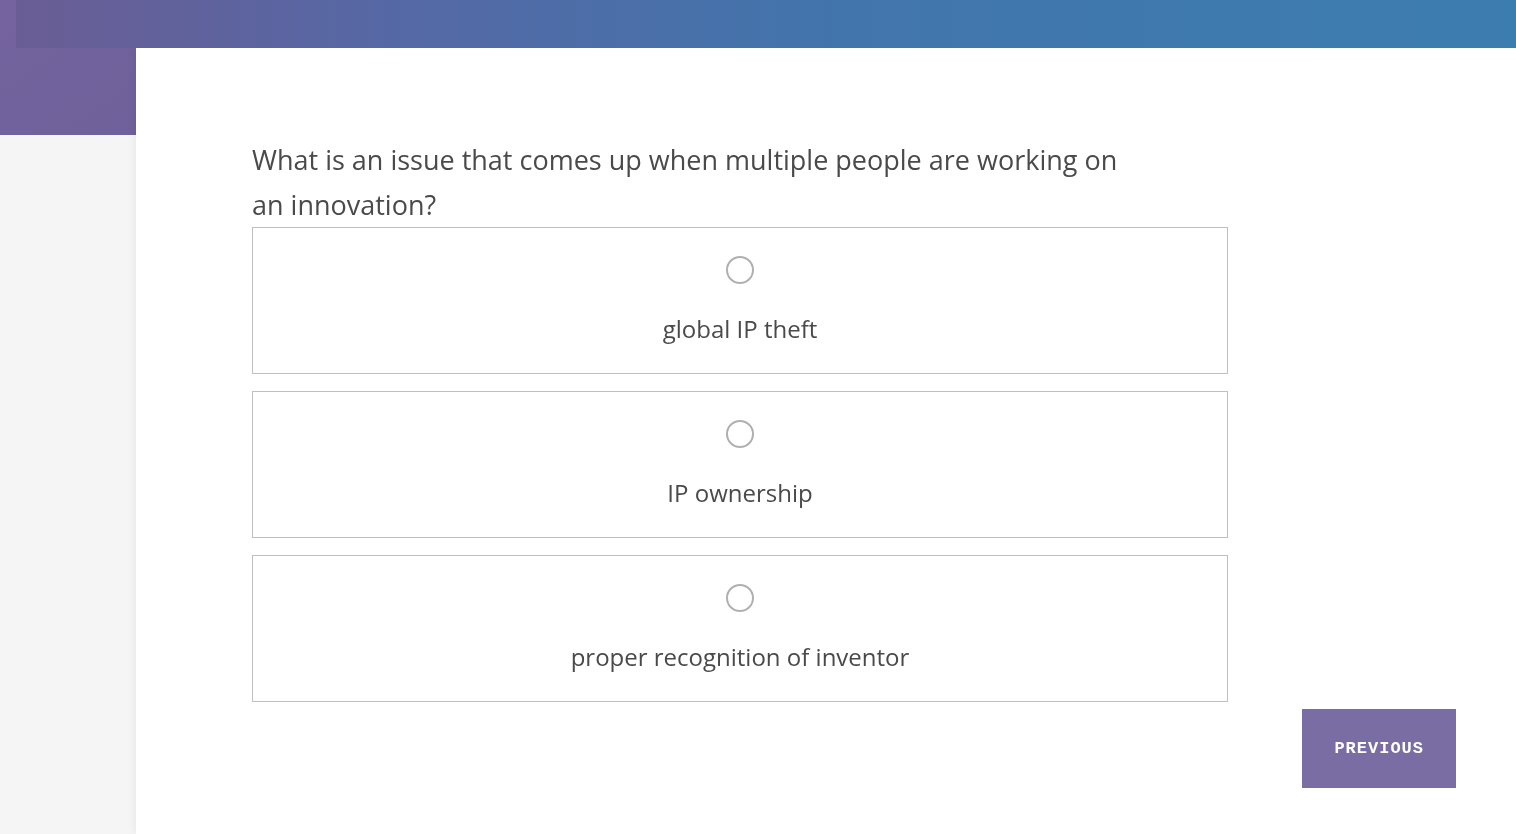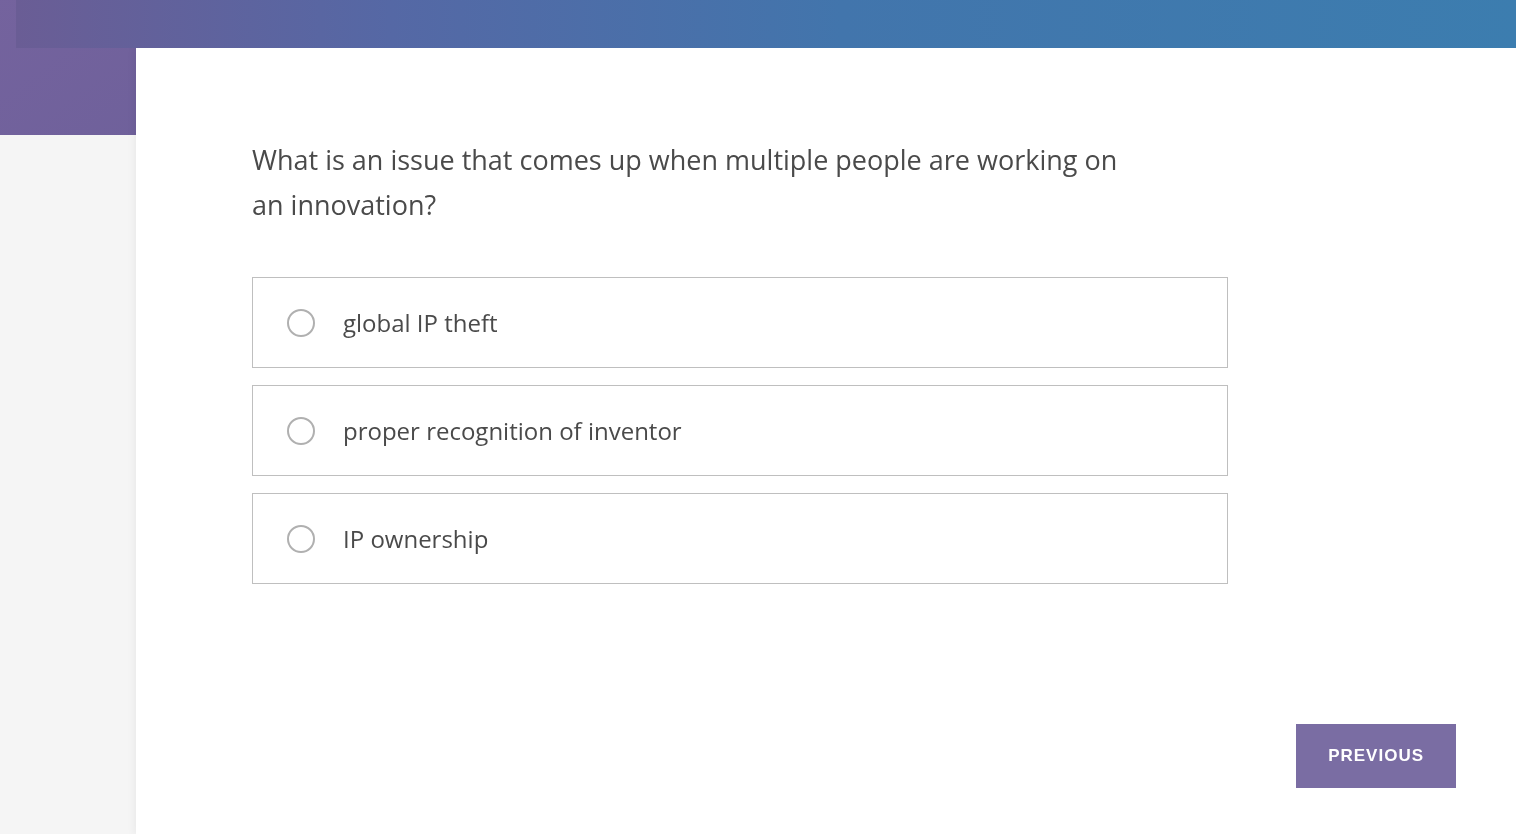--- a/index.html
+++ b/index.html
@@ -61,38 +61,38 @@
       right: 0;
       bottom: 0;
       background: #ffffff;
       box-shadow: -2px 0 8px rgba(0,0,0,0.05);
       padding: 90px 116px 0 116px;
     }
     .question-text {
       font-size: 27px;
       color: #4a4a4a;
       line-height: 1.65;
-      margin-bottom: 50px;
       max-width: 900px;
       font-weight: 400;
     }
     .options-container {
       display: flex;
       flex-direction: column;
       gap: 17px;
       max-width: 976px;
     }
     .option {
       border: 1px solid #bfbfbf;
       padding: 28px 34px;
       display: flex;
       align-items: center;
       gap: 28px;
       cursor: pointer;
       background: #fff;
+      flex-direction: column;
     }
     .radio-circle {
       width: 28px;
       height: 28px;
       border: 2px solid #b0b0b0;
       border-radius: 50%;
       flex-shrink: 0;
       background: #fff;
     }
     .option-label {
@@ -100,48 +100,48 @@
       color: #4a4a4a;
       font-weight: 400;
     }
     .previous-button {
       position: absolute;
       bottom: 46px;
       right: 60px;
       background: #7a6da3;
       color: #ffffff;
       border: none;
-      padding: 22px 32px;
+      padding: 30px 32px;
       font-size: 17px;
       font-weight: 600;
       letter-spacing: 1px;
       cursor: pointer;
-      font-family: Liberation Sans, sans-serif;
+      font-family: Liberation Mono, monospace;
     }
   </style>
 </head>
 <body>
 
 <div class="header-banner"></div>
 <div class="header-strip"></div>
 
 <div class="content-card">
   <div class="question-text">What is an issue that comes up when multiple people are working on an innovation?</div>
 
   <div class="options-container">
     <div class="option">
       <div class="radio-circle"></div>
       <div class="option-label">global IP theft</div>
     </div>
     <div class="option">
       <div class="radio-circle"></div>
-      <div class="option-label">proper recognition of inventor</div>
+      <div class="option-label">IP ownership</div>
     </div>
     <div class="option">
       <div class="radio-circle"></div>
-      <div class="option-label">IP ownership</div>
+      <div class="option-label">proper recognition of inventor</div>
     </div>
   </div>
 </div>
 
 <button class="previous-button">
   <span>PREVIOUS</span>
 </button>
 
 </body></html>

